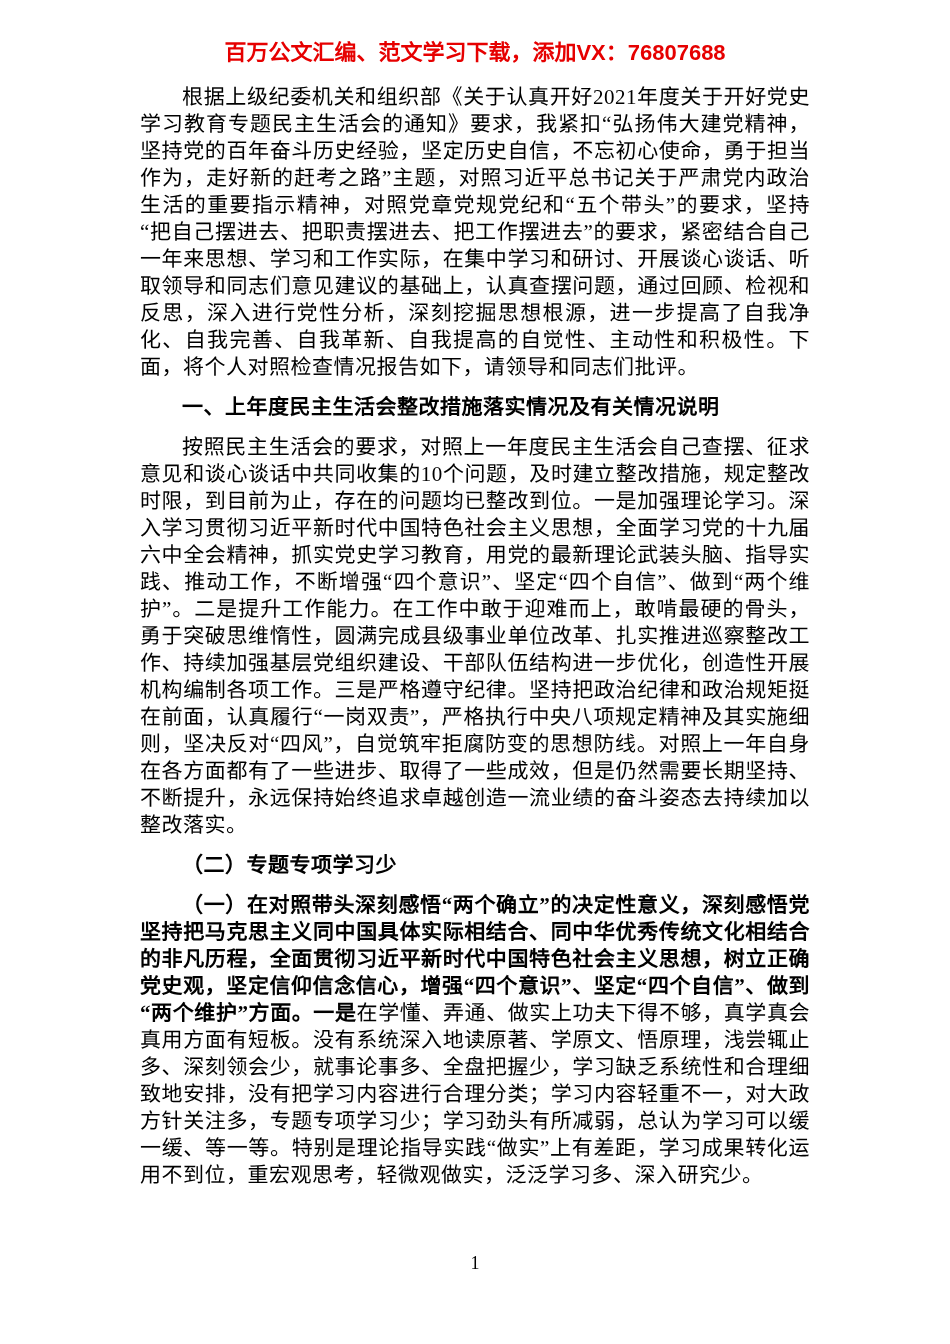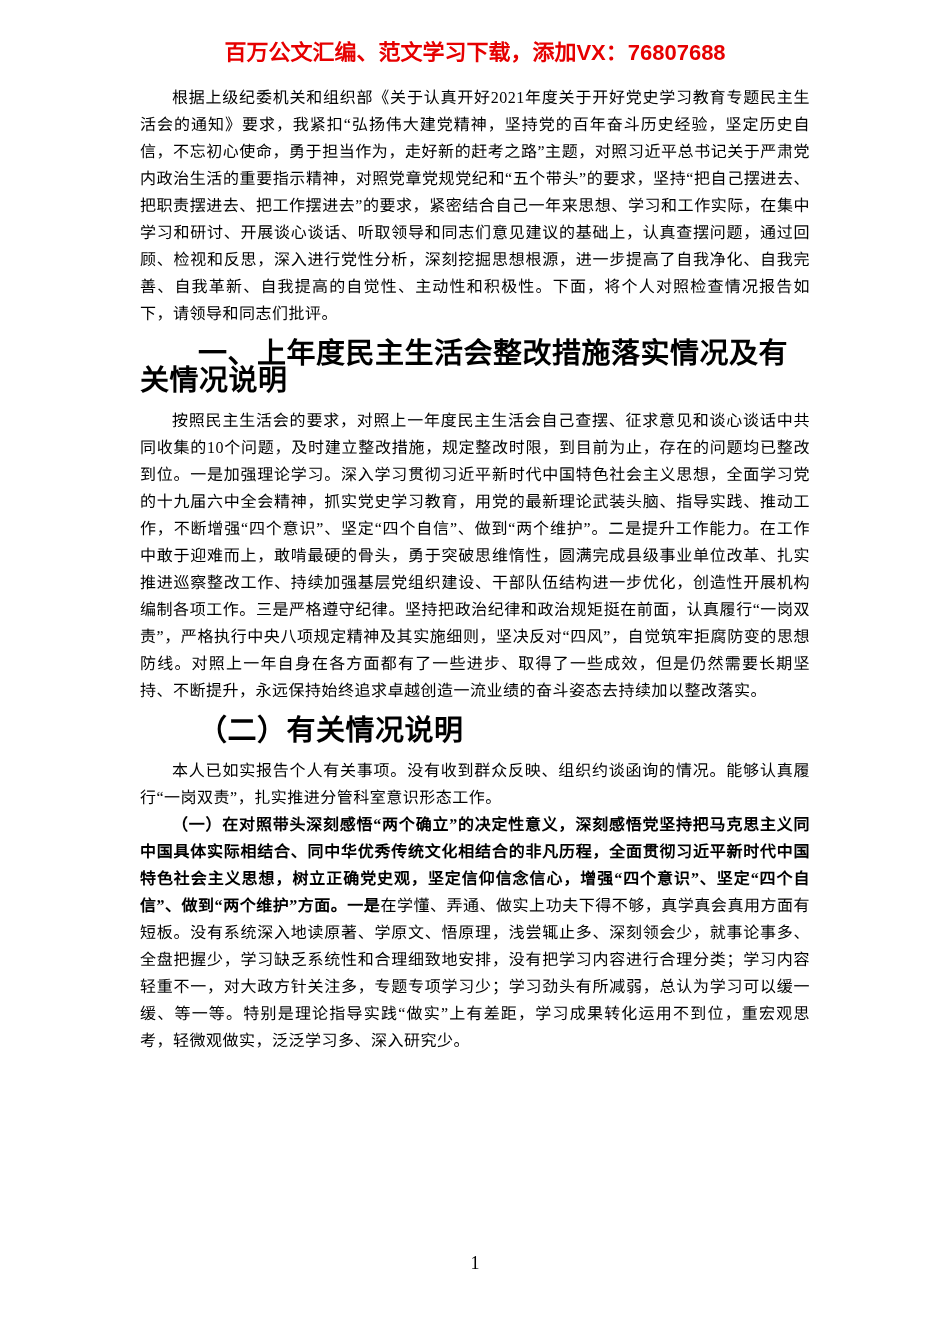--- a/index.html
+++ b/index.html
@@ -21,28 +21,28 @@
   .promo {
     text-align: center;
     color: #e60000;
     font-family: "Liberation Sans", "DejaVu Sans", sans-serif;
     font-weight: bold;
     font-size: 22px;
     line-height: 26px;
     margin-bottom: 18px;
   }
   p.para {
-    font-size: 16px;
+    font-size: 21px;
     line-height: 27px;
     text-align: justify;
     text-indent: 2em;
     letter-spacing: 0.5px;
   }
   p.heading {
-    font-size: 29px;
+    font-size: 21px;
     line-height: 27px;
     font-weight: bold;
     text-indent: 2em;
     margin: 13px 0;
     letter-spacing: 0.5px;
   }
   .bold-run { font-weight: bold; }
   .page-number {
     position: absolute;
     bottom: 70px;
@@ -61,22 +61,21 @@
 
   <div class="promo">百万公文汇编、范文学习下载，添加VX：76807688</div>
 
   <p class="para">根据上级纪委机关和组织部《关于认真开好2021年度关于开好党史学习教育专题民主生活会的通知》要求，我紧扣“弘扬伟大建党精神，坚持党的百年奋斗历史经验，坚定历史自信，不忘初心使命，勇于担当作为，走好新的赶考之路”主题，对照习近平总书记关于严肃党内政治生活的重要指示精神，对照党章党规党纪和“五个带头”的要求，坚持“把自己摆进去、把职责摆进去、把工作摆进去”的要求，紧密结合自己一年来思想、学习和工作实际，在集中学习和研讨、开展谈心谈话、听取领导和同志们意见建议的基础上，认真查摆问题，通过回顾、检视和反思，深入进行党性分析，深刻挖掘思想根源，进一步提高了自我净化、自我完善、自我革新、自我提高的自觉性、主动性和积极性。下面，将个人对照检查情况报告如下，请领导和同志们批评。</p>
 
   <p class="heading">一、上年度民主生活会整改措施落实情况及有关情况说明</p>
 
 
   <p class="para">按照民主生活会的要求，对照上一年度民主生活会自己查摆、征求意见和谈心谈话中共同收集的10个问题，及时建立整改措施，规定整改时限，到目前为止，存在的问题均已整改到位。一是加强理论学习。深入学习贯彻习近平新时代中国特色社会主义思想，全面学习党的十九届六中全会精神，抓实党史学习教育，用党的最新理论武装头脑、指导实践、推动工作，不断增强“四个意识”、坚定“四个自信”、做到“两个维护”。二是提升工作能力。在工作中敢于迎难而上，敢啃最硬的骨头，勇于突破思维惰性，圆满完成县级事业单位改革、扎实推进巡察整改工作、持续加强基层党组织建设、干部队伍结构进一步优化，创造性开展机构编制各项工作。三是严格遵守纪律。坚持把政治纪律和政治规矩挺在前面，认真履行“一岗双责”，严格执行中央八项规定精神及其实施细则，坚决反对“四风”，自觉筑牢拒腐防变的思想防线。对照上一年自身在各方面都有了一些进步、取得了一些成效，但是仍然需要长期坚持、不断提升，永远保持始终追求卓越创造一流业绩的奋斗姿态去持续加以整改落实。</p>
 
-  <p class="heading">（二）有关情况说明</p>
+  <p class="heading">（二）专题专项学习少</p>
 
-  <p class="para">本人已如实报告个人有关事项。没有收到群众反映、组织约谈函询的情况。能够认真履行“一岗双责”，扎实推进分管科室意识形态工作。</p>
 
 
   <p class="para"><span class="bold-run">（一）在对照带头深刻感悟“两个确立”的决定性意义，深刻感悟党坚持把马克思主义同中国具体实际相结合、同中华优秀传统文化相结合的非凡历程，全面贯彻习近平新时代中国特色社会主义思想，树立正确党史观，坚定信仰信念信心，增强“四个意识”、坚定“四个自信”、做到“两个维护”方面。一是</span><span>在学懂、弄通、做实上功夫下得不够，真学真会真用方面有短板。没有系统深入地读原著、学原文、悟原理，浅尝辄止多、深刻领会少，就事论事多、全盘把握少，学习缺乏系统性和合理细致地安排，没有把学习内容进行合理分类；学习内容轻重不一，对大政方针关注多，专题专项学习少；学习劲头有所减弱，总认为学习可以缓一缓、等一等。特别是理论指导实践“做实”上有差距，学习成果转化运用不到位，重宏观思考，轻微观做实，泛泛学习多、深入研究少。</span></p>
 
   <div class="page-number">1</div>
 
 </div>
 
 </body></html>

